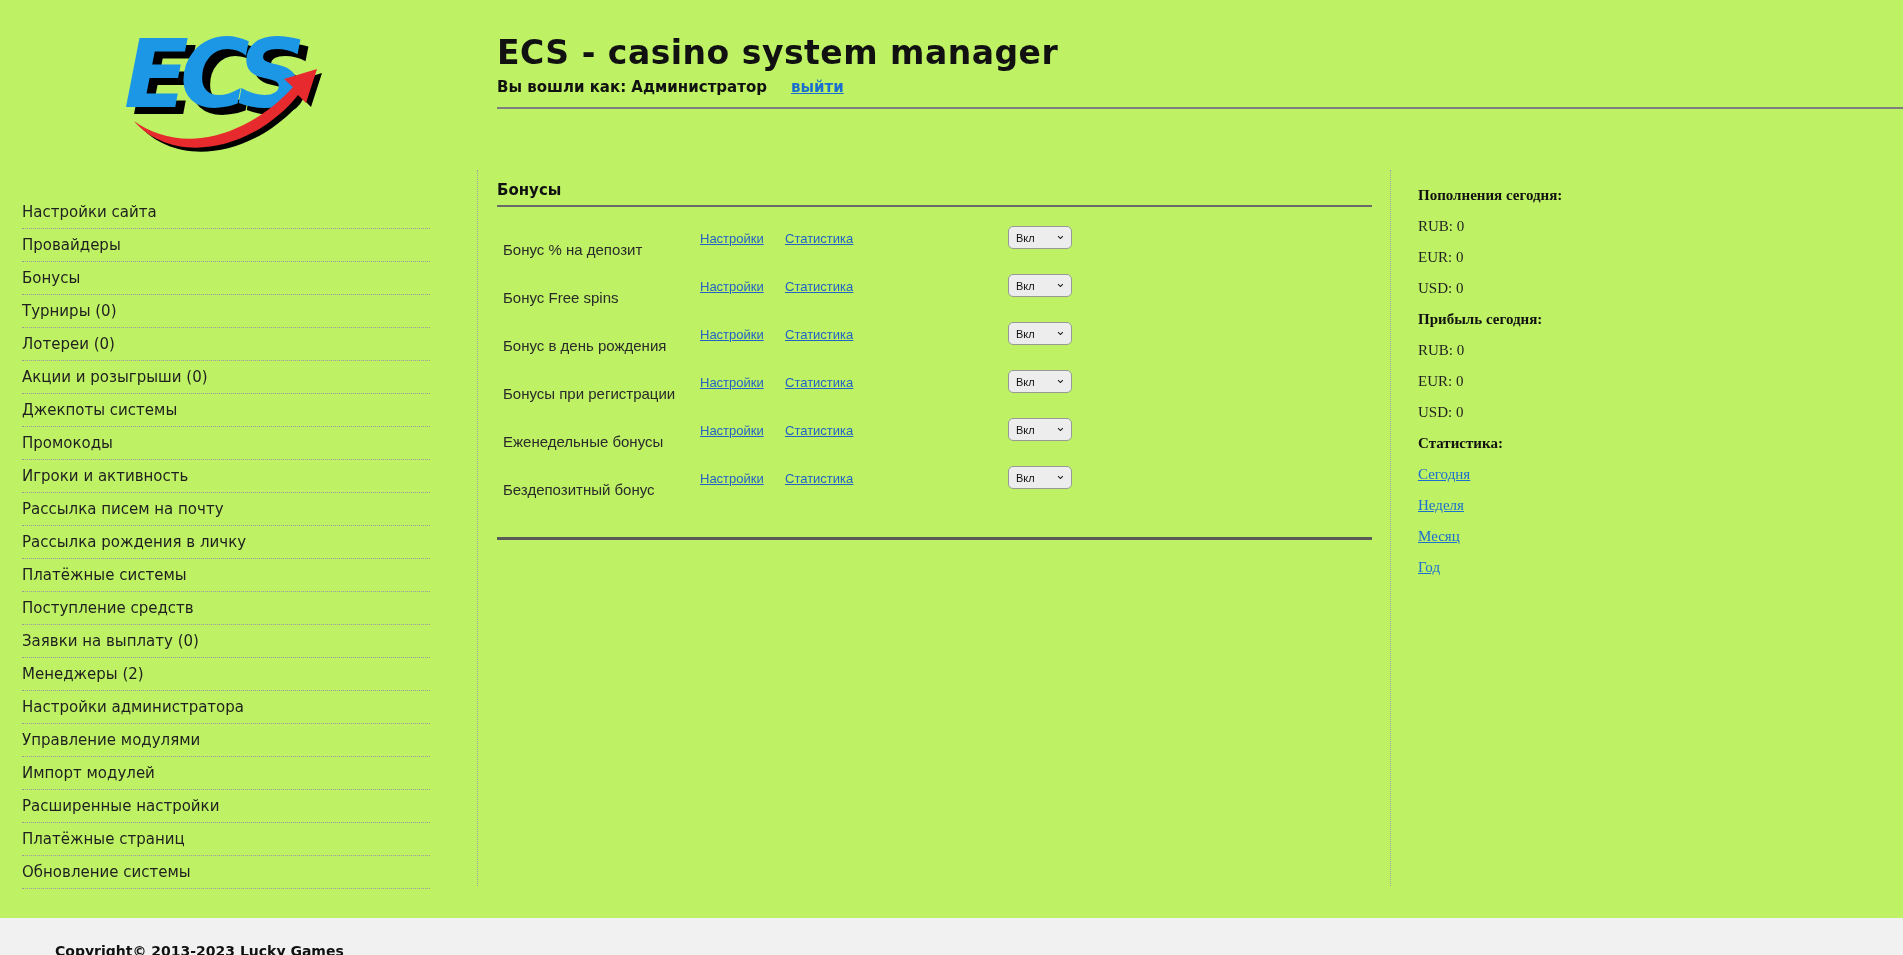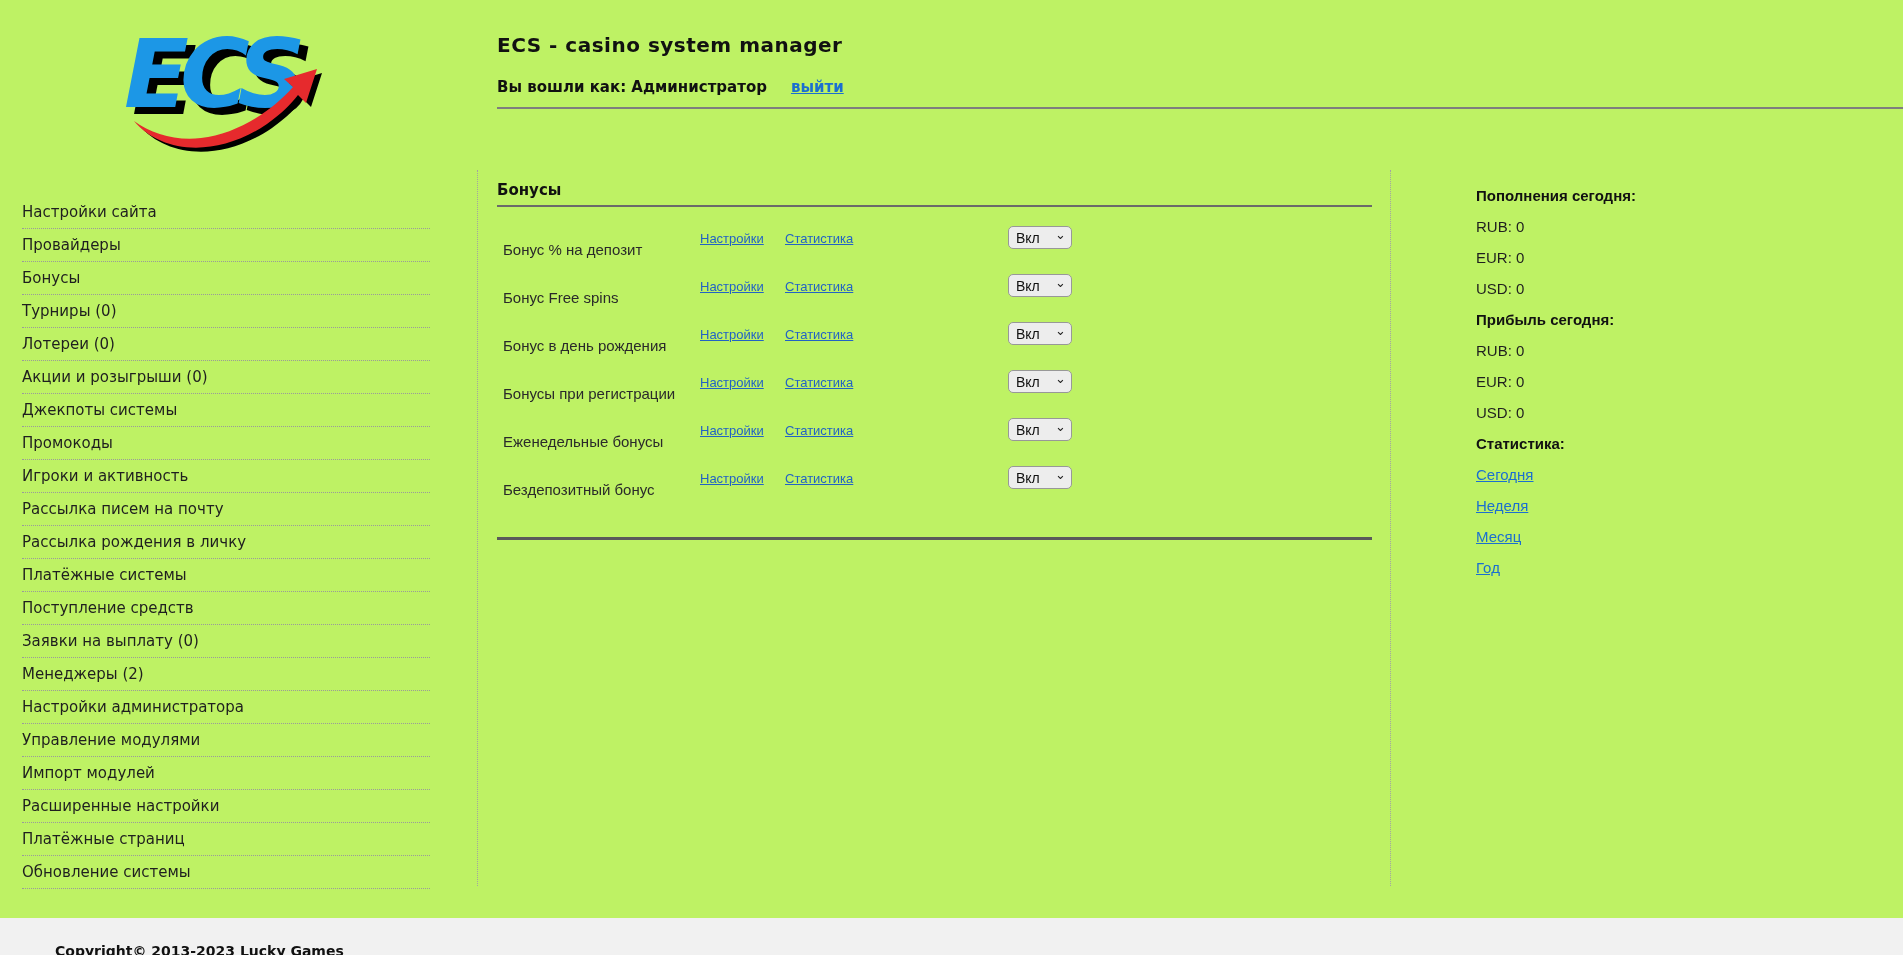--- a/index.html
+++ b/index.html
@@ -5,21 +5,21 @@
   * { margin:0; padding:0; box-sizing:border-box; }
   html,body { background:#fff; }
   #page {
     position:relative; width:1903px; height:955px; overflow:hidden;
     background:#bef264; font-family:"Liberation Sans", sans-serif; color:#1a1a1a;
   }
   
   #logo { position:absolute; left:118px; top:12px; width:218px; height:142px; cursor:pointer; }
   #header-title {
     position:absolute; left:497px; top:33px; font-family:"DejaVu Sans", sans-serif;
-    font-weight:bold; font-size:20px; color:#111; letter-spacing:0.5px;
+    font-weight:bold; font-size:33px; color:#111; letter-spacing:0.5px;
   }
   #login-line {
     position:absolute; left:497px; top:78px; font-family:"DejaVu Sans", sans-serif;
     font-weight:bold; font-size:15px; color:#111;
   }
   #logout-link { color:#1b6fd0; text-decoration:underline; margin-left:24px; cursor:pointer; }
   #header-rule { position:absolute; left:497px; top:107px; width:1406px; height:2px; background:#7e7e7e; }
 
   
   .vsep { position:absolute; top:170px; height:716px; width:0; border-left:1px dotted #a3a3a3; }
@@ -47,31 +47,31 @@
     font-family:"Liberation Sans", sans-serif;
   }
   .b-link {
     position:absolute; top:3px; font-size:13px; color:#2263c5;
     text-decoration:underline; cursor:pointer; font-family:"Liberation Sans", sans-serif;
   }
   .b-link.settings { left:203px; }
   .b-link.stats    { left:288px; }
   .select-wrap { position:absolute; left:511px; top:-2px; width:64px; height:23px; }
   .state-select {
-    width:64px; height:23px; font-size:14px; font-family:"Liberation Sans", sans-serif;
+    width:64px; height:23px; font-size:11px; font-family:"Liberation Sans", sans-serif;
     color:#111; background:#ededed; border:1px solid #989898; border-radius:5px;
     -webkit-appearance:none; appearance:none; padding:0 18px 0 7px; cursor:pointer;
   }
   .chevron {
     position:absolute; right:6px; top:1px; font-size:13px; color:#222; pointer-events:none;
     font-family:"DejaVu Sans", sans-serif;
   }
 
   
-  #aside { position:absolute; left:1476px; top:187px; width:300px; font-family:Liberation Sans, sans-serif; }
+  #aside { position:absolute; left:1418px; top:187px; width:300px; font-family:Liberation Serif, serif; }
   .aside-line { height:31px; font-size:15px; color:#1f1f1f; display:flex; align-items:flex-start; }
   .aside-line.head { font-weight:bold; color:#111; }
   .aside-link { color:#1b6fd0; text-decoration:underline; cursor:pointer; }
 
   
   #footer { position:absolute; left:0; top:918px; width:1903px; height:37px; background:#f1f1f1;text-align:center; }
   #copyright {
     position:absolute; left:55px; top:25px; font-family:"DejaVu Sans", sans-serif;
     font-weight:bold; font-size:14px; color:#111; white-space:nowrap;
   }

